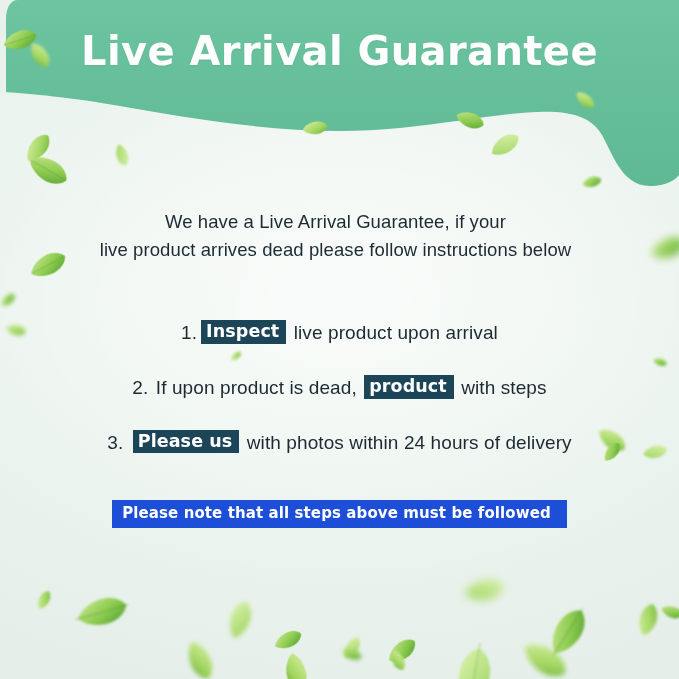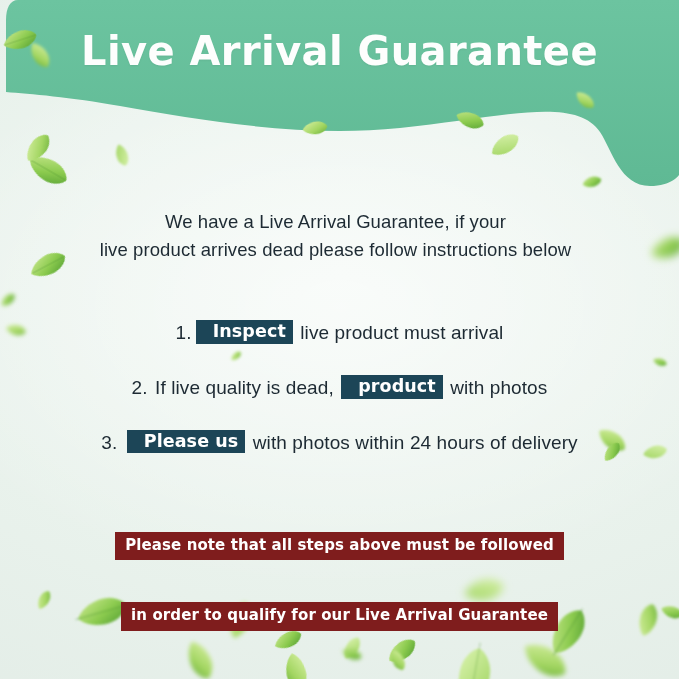--- a/index.html
+++ b/index.html
@@ -63,42 +63,41 @@
     letter-spacing:.1px;
     margin-bottom:30px;
     white-space:nowrap;
   }
   .step .num{margin-right:2px;}
   .hl{
     display:inline-block;
     background:#1c4557;
     color:#ffffff;
     font-weight:700;
-    padding:2px 7px 3px 17px;
+    padding:2px 7px 3px 5px;
     margin:0 2px;
     line-height:1.08;
     font-family:"DejaVu Sans", sans-serif;
     font-size:17.5px;
     vertical-align:2px;
   }
 
   
   .notes{position:absolute;left:0;right:0;top:500px;text-align:center;}
   .note-bar{
     display:inline-block;
-    background:#7f1d1d;
+    background:#1d4ed8;
     color:#ffffff;
     font-family:"DejaVu Sans", sans-serif;
     font-weight:700;
     font-size:15px;
     letter-spacing:.1px;
-    padding:5px 10px 6px 10px;
+    padding:5px 16px 6px 10px;
     line-height:1.15;
     white-space:nowrap;
-    margin-top:32px;
   }
   .note-row{margin-bottom:10px;}
 </style>
 </head>
 <body>
 
 <div id="stage">
 
   <div class="bg-wash"></div>
   <div class="bg-vignette"></div>
@@ -278,35 +277,32 @@
   <div class="title">Live Arrival Guarantee</div>
 
   <div class="intro">
     <div>We have a Live Arrival Guarantee, if your</div>
     <div>live product arrives dead please follow instructions below</div>
   </div>
 
   <div class="steps">
 
     <div class="step">
-      <span class="num">1.</span><span></span><span class="hl">Inspect</span><span> live product must arrival</span>
+      <span class="num">1.</span><span></span><span class="hl">Inspect</span><span> live product upon arrival</span>
     </div>
 
     <div class="step">
-      <span class="num">2.</span><span> If live quality is dead, </span><span class="hl">product</span><span> with photos</span>
+      <span class="num">2.</span><span> If upon product is dead, </span><span class="hl">product</span><span> with steps</span>
     </div>
 
     <div class="step">
       <span class="num">3.</span><span> </span><span class="hl">Please us</span><span> with photos within 24 hours of delivery</span>
     </div>
 
   </div>
 
   <div class="notes">
     <div class="note-row">
       <span class="note-bar">Please note that all steps above must be followed</span>
     </div>
-    <div class="note-row">
-      <span class="note-bar">in order to qualify for our Live Arrival Guarantee</span>
-    </div>
   </div>
 
 </div>
 
 </body></html>

